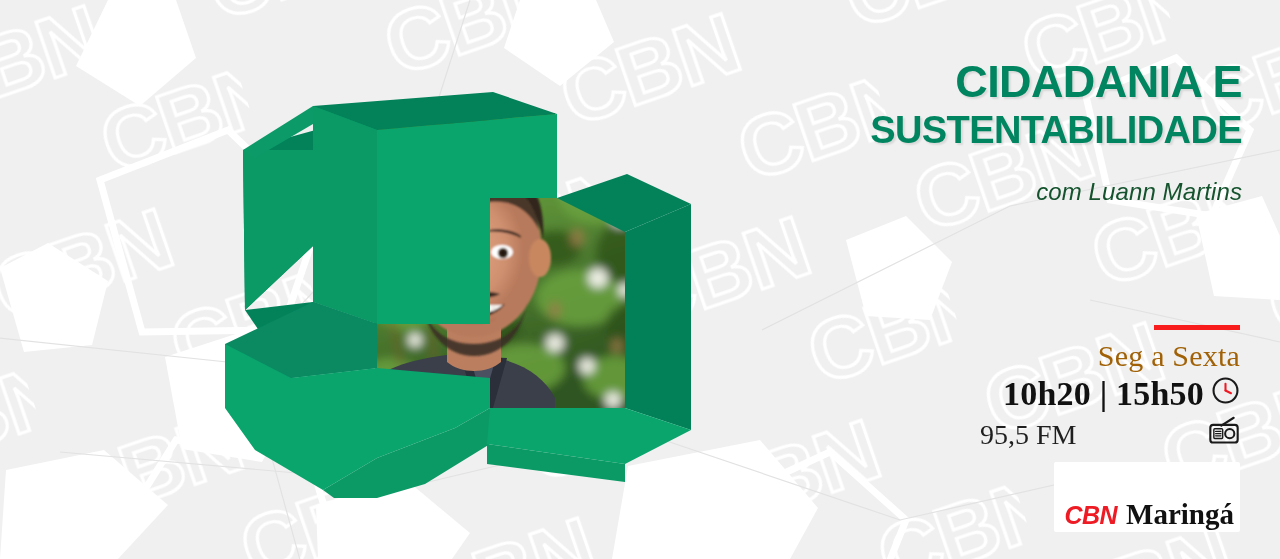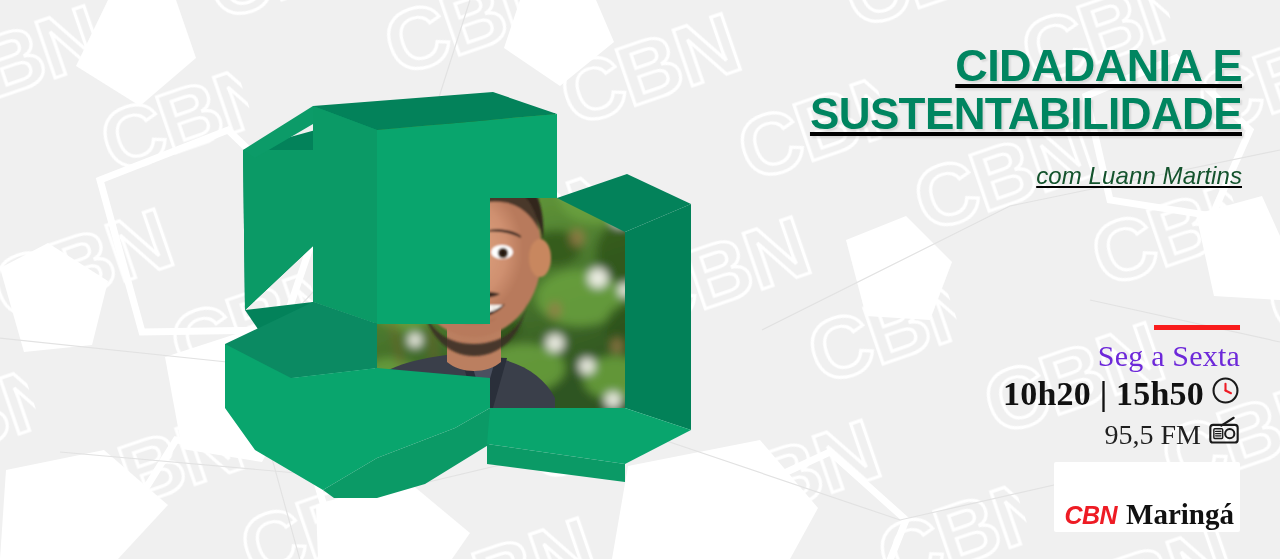--- a/index.html
+++ b/index.html
@@ -45,36 +45,35 @@
     top: 78px;
     width: 540px;
     height: 420px;
   }
   .emblem svg { display: block; width: 100%; height: 100%; }
 
   
   .title-block {
     position: absolute;
     right: 38px;
-    top: 42px;
+    top: 58px;
     text-align: right;
     width: 640px;
-    text-decoration: underline;
   }
   .title-line {
     font-family: "Liberation Sans", sans-serif;
     font-weight: bold;
     font-size: 45px;
     line-height: 48px;
     letter-spacing: -0.6px;
     color: #008560;
     text-shadow: 2px 2px 2px rgba(0,0,0,0.10);
     white-space: nowrap;
   }
-  .title-line.l2 { font-size: 44px; }
+  .title-line.l2 { font-size: 38px; }
   .subtitle {
     margin-top: 24px;
     font-family: "Liberation Sans", sans-serif;
     font-style: italic;
     font-size: 24px;
     color: #14532d;
     letter-spacing: 0.1px;
     white-space: nowrap;
   }
 
@@ -91,40 +90,40 @@
     width: 86px;
     height: 5px;
     background: #f91c1c;
     margin-left: auto;
     margin-bottom: 9px;
   }
   .sched-days {
     font-family: "Liberation Serif", serif;
     font-size: 30px;
     line-height: 34px;
-    color: #6d28d9;
+    color: #a16207;
     letter-spacing: 0.2px;
   }
   .sched-times {
     display: flex;
     align-items: flex-end;
     justify-content: flex-end;
     gap: 7px;
     font-family: "Liberation Serif", serif;
     font-weight: bold;
     font-size: 34px;
     line-height: 40px;
     color: #111111;
     letter-spacing: 0.2px;
     margin-top: 1px;
   }
   .sched-freq {
     display: flex;
     align-items: center;
-    justify-content: flex-end;
+    justify-content: space-between;
     gap: 7px;
     font-family: "Liberation Serif", serif;
     font-size: 28px;
     line-height: 34px;
     color: #1f1f1f;
     margin-top: 2px;
   }
   .icon-clock, .icon-radio { display: inline-block; }
 
   

